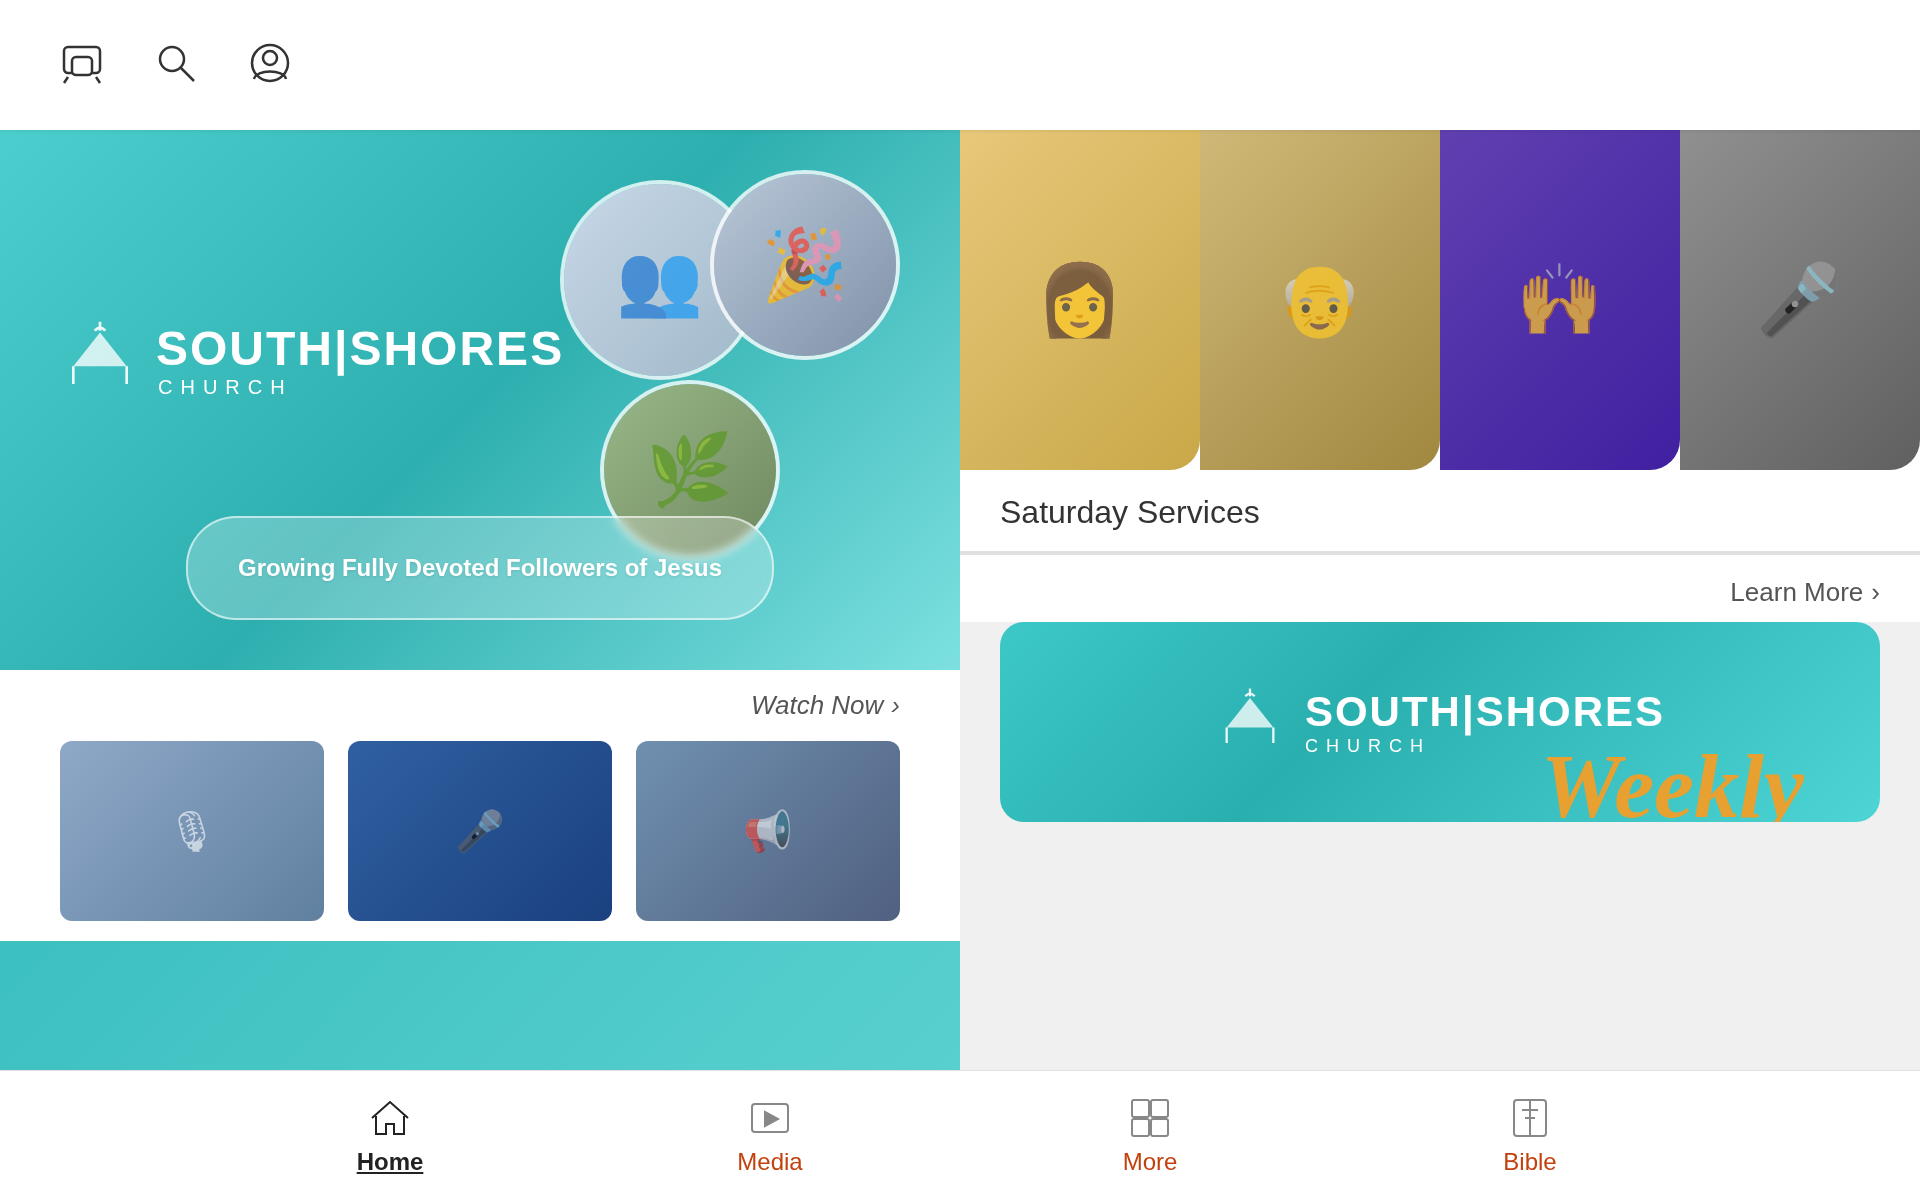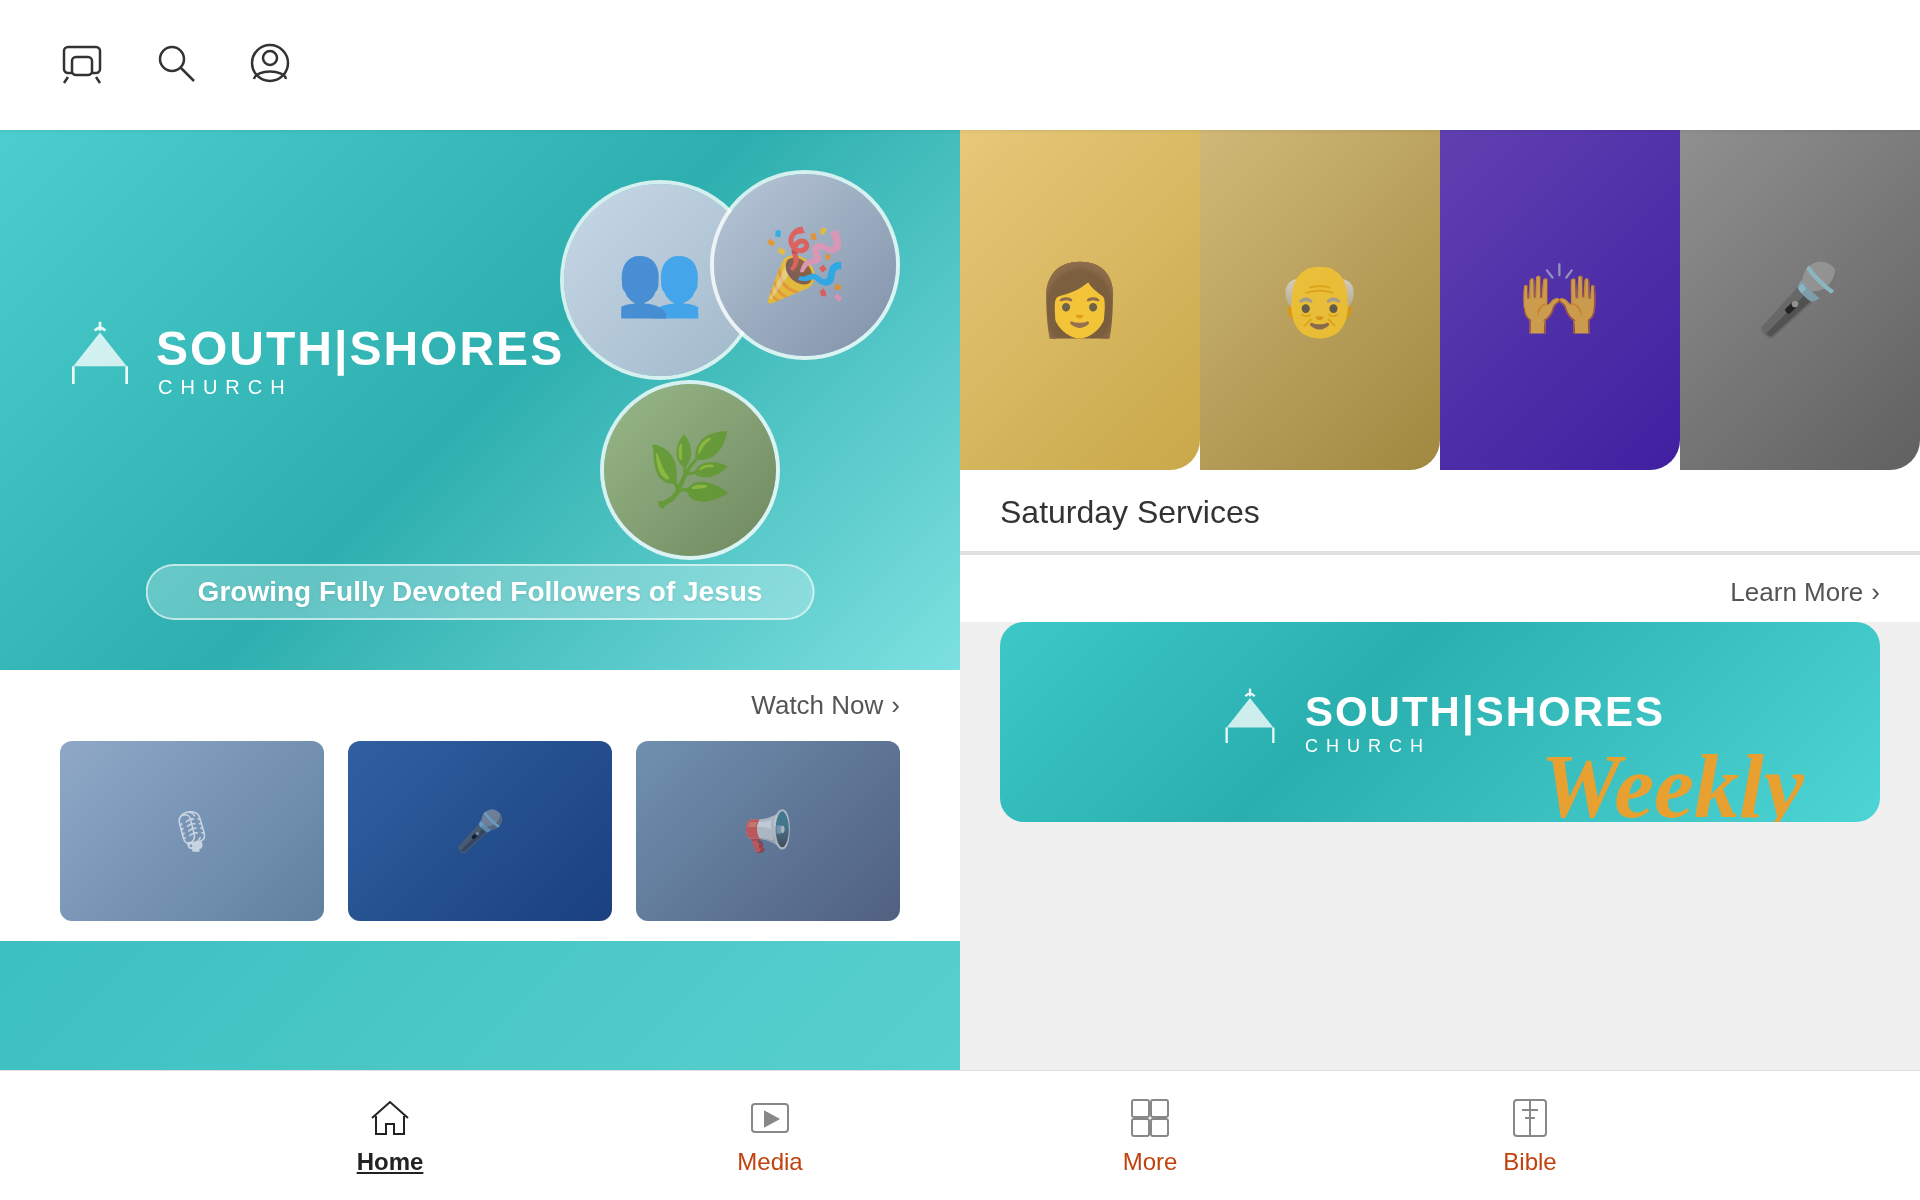--- a/index.html
+++ b/index.html
@@ -119,36 +119,37 @@
     }
 
     .hero-tagline {
       position: absolute;
       bottom: 50px;
       left: 50%;
       transform: translateX(-50%);
       background: rgba(255,255,255,0.25);
       border: 2px solid rgba(255,255,255,0.6);
       color: white;
-      font-size: 28px;
+      font-size: 24px;
       font-weight: 700;
-      padding: 10px 50px;
+      padding: 36px 50px;
       border-radius: 50px;
       white-space: nowrap;
       backdrop-filter: blur(4px);
       text-shadow: 0 1px 3px rgba(0,0,0,0.1);
     }
 
     
     .watch-strip {
       background: white;
       padding: 20px 60px 10px;
       display: flex;
       justify-content: flex-end;
       align-items: flex-start;
+      font-style: italic;
     }
     .watch-link {
       color: #555;
       font-size: 26px;
       display: flex;
       align-items: center;
       gap: 8px;
       cursor: pointer;
     }
 

